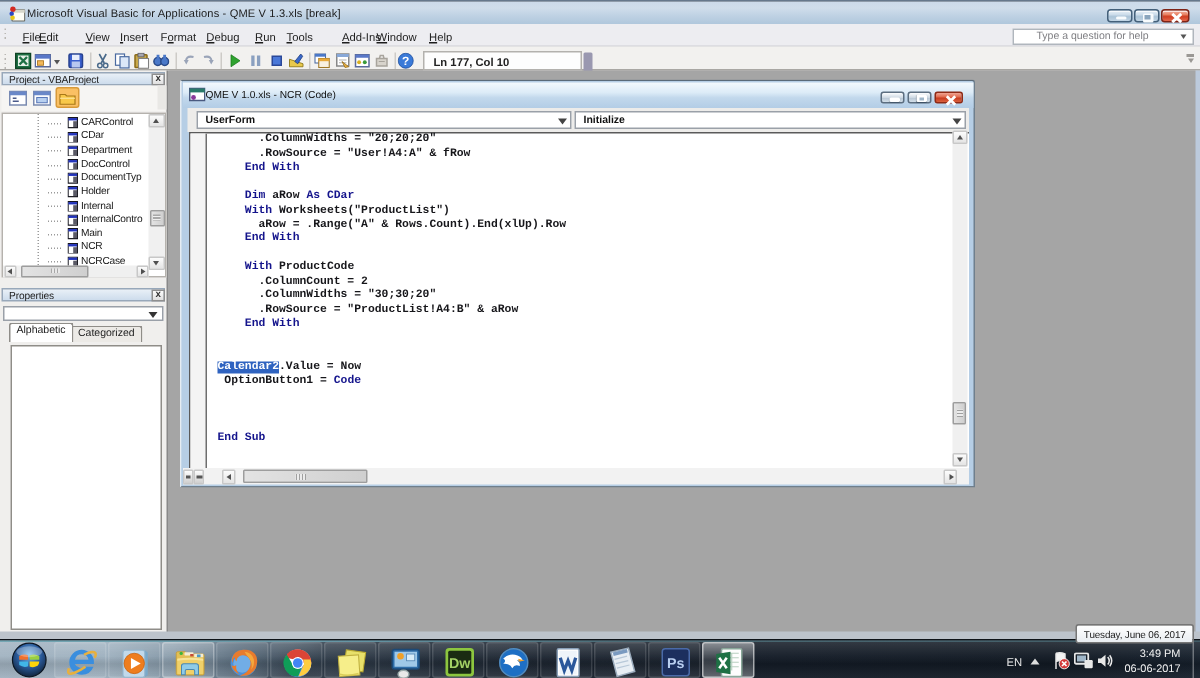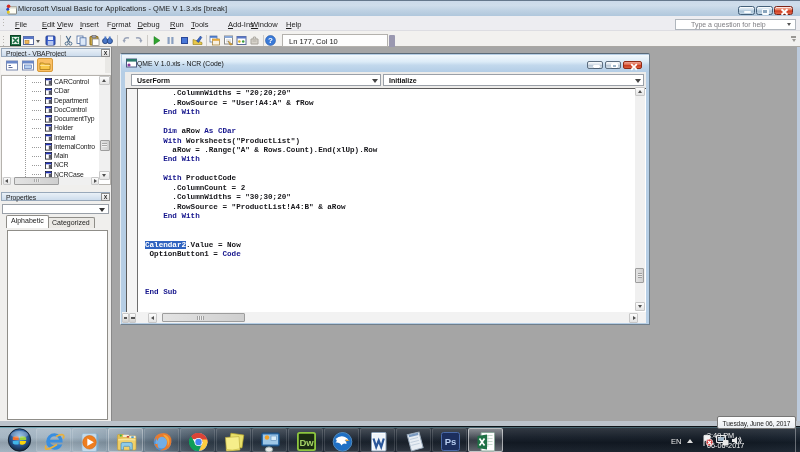--- a/index.html
+++ b/index.html
@@ -23,21 +23,21 @@
 .menuitem { position:absolute; top:20px; font-size:7.5px; color:#1e1e1e; }
 .menuitem u { text-decoration-thickness:0.5px; }
 #qbox { left:675px; top:19px; width:121px; height:11px; background:#fff; border:1px solid #b0b6bd; }
 #qboxtext { left:691px; top:21px; font-size:7px; color:#7e7e82; }
 
 
 #toolbar { left:0; top:31px; width:800px; height:16px; background:#f2f1ef; border-bottom:1px solid #a9a7a3; }
 .tbi { position:absolute; top:35px; width:11px; height:11px; }
 .tsep { position:absolute; top:35px; width:1px; height:11px; background:#cdcbc7; }
 #lnbox { left:282px; top:34px; width:106px; height:13px; background:#fdfdfd; border:1px solid #b3b1ad; }
-#lntext { left:289px; top:37px; font-size:7.5px; color:#222; }
+#lntext { left:289px; top:37px; font-size:7.5px; color:#222;font-weight:bold; }
 
 
 #leftcol { left:0; top:47px; width:112px; height:378px; background:#f0efed; border-right:1px solid #898989;}
 .phead { position:absolute; left:1px; width:109px; height:9px;
   background:linear-gradient(#e9f0f7,#cddcec); border:1px solid #98a8ba; }
 .pheadtext { position:absolute; left:4px; top:1px; font-size:6.8px; letter-spacing:-0.1px; color:#222; }
 .pclose { position:absolute; right:1px; top:1px; width:9px; height:8px; background:linear-gradient(#fcfcfc,#dfdfdf);
   border:1px solid #8f8f8f; font-size:6.5px; line-height:6px; text-align:center; color:#333; font-weight:bold;}
 
 
@@ -132,21 +132,21 @@
 </div>
 <div class="capbtn abs" id="btnclose" style="left:774px;width:19px;">
   <svg class="glyph" style="left:5px;top:1.8px" width="9" height="8" viewBox="0 0 9 8">
    <path d="M1.5 1.3 L7.5 6.7 M7.5 1.3 L1.5 6.7" stroke="#fff" stroke-width="2"></path>
   </svg>
 </div>
 
 <div id="menubar" class="abs"></div>
 <div class="abs" style="left:3px;top:19px;width:1px;height:9px;background:repeating-linear-gradient(#b9b7b3 0 1px,transparent 1px 3px);"></div>
 <div class="menuitem" style="left:15px"><u>F</u>ile</div>
-<div class="menuitem" style="left:42px"><u>E</u>dit</div>
+<div class="menuitem" style="left:26px"><u>E</u>dit</div>
 <div class="menuitem" style="left:57px"><u>V</u>iew</div>
 <div class="menuitem" style="left:80px"><u>I</u>nsert</div>
 <div class="menuitem" style="left:107px">F<u>o</u>rmat</div>
 <div class="menuitem" style="left:137.5px"><u>D</u>ebug</div>
 <div class="menuitem" style="left:170px"><u>R</u>un</div>
 <div class="menuitem" style="left:191px"><u>T</u>ools</div>
 <div class="menuitem" style="left:228px"><u>A</u>dd-Ins</div>
 <div class="menuitem" style="left:251px"><u>W</u>indow</div>
 <div class="menuitem" style="left:286px"><u>H</u>elp</div>
 <div id="qbox" class="abs"></div>
@@ -609,15 +609,15 @@
   </svg>
   <svg class="abs" style="left:716px;top:8px" width="13" height="11" viewBox="0 0 13 11">
     <rect x="0.5" y="0.5" width="9" height="7" rx="1" fill="none" stroke="#e8e8e8" stroke-width="1.2"></rect>
     <rect x="2" y="2" width="6" height="4" fill="#9fb6c8"></rect>
     <rect x="7" y="5" width="5.5" height="5.5" rx="0.8" fill="#e8e8e8"></rect>
   </svg>
   <svg class="abs" style="left:731px;top:8px" width="11" height="11" viewBox="0 0 11 11">
     <path d="M1 4 L3 4 L6 1.5 L6 9.5 L3 7 L1 7 Z" fill="#e8e8e8"></path>
     <path d="M7.5 3 Q9.5 5.5 7.5 8 M8.8 1.8 Q11.5 5.5 8.8 9.2" fill="none" stroke="#e8e8e8" stroke-width="1"></path>
   </svg>
-  <div class="abs" style="left:707px;top:4px;width:47px;height:19px;text-align:left;font-size:7.3px;color:#f2f2f2;line-height:9.5px;">3:49 PM<br>06-06-2017</div>
+  <div class="abs" style="left:740px;top:4px;width:47px;height:19px;text-align:right;font-size:7.3px;color:#f2f2f2;line-height:9.5px;">3:49 PM<br>06-06-2017</div>
   <div class="abs" style="left:795px;top:0;width:1px;height:27px;background:rgba(255,255,255,0.35);"></div>
 </div>
 
 </body></html>

